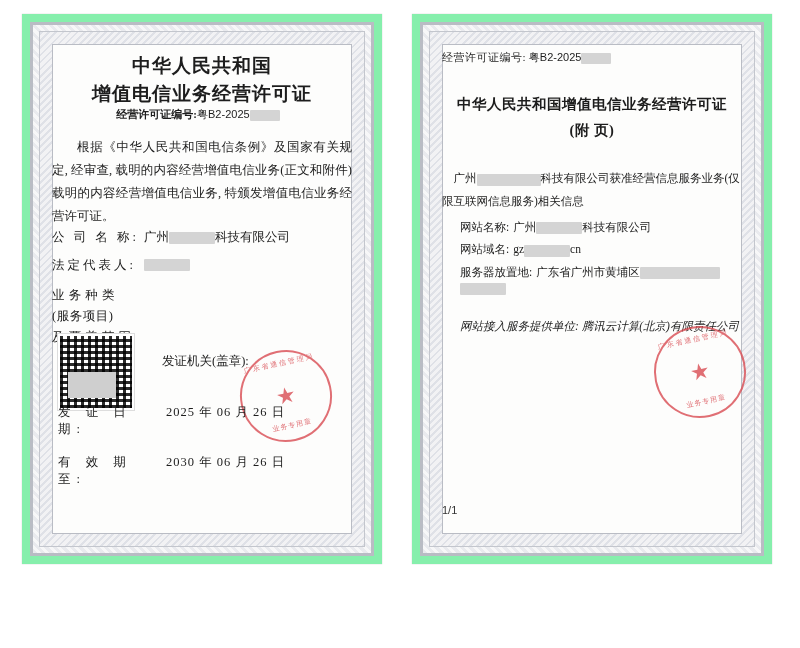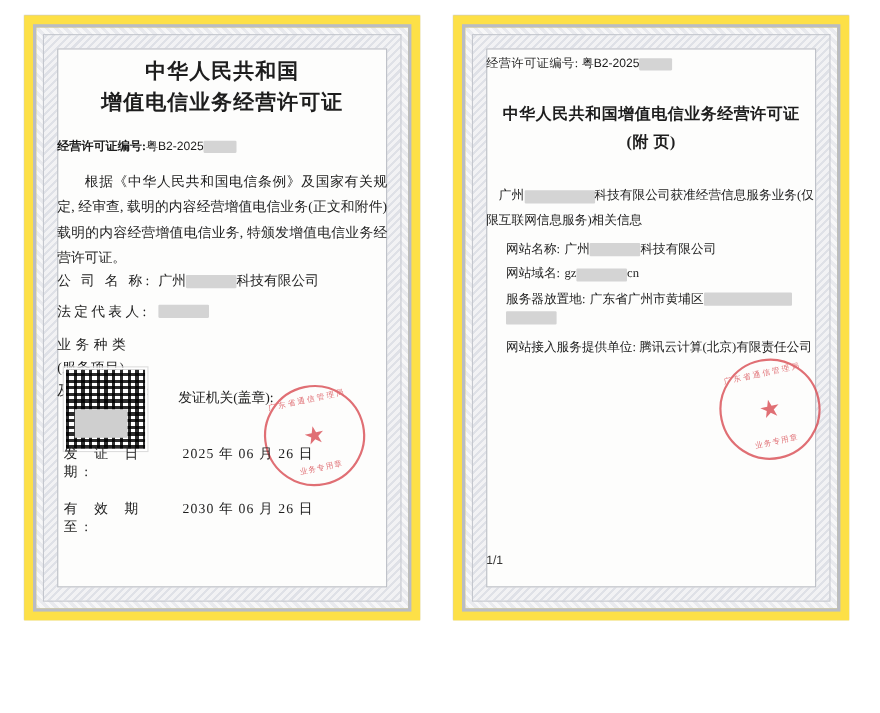--- a/index.html
+++ b/index.html
@@ -12,21 +12,21 @@
     height: 648px;
     font-family: "Liberation Serif", "DejaVu Serif", serif;
     position: relative;
     overflow: hidden;
   }
   .page {
     position: absolute;
     top: 14px;
     width: 360px;
     height: 550px;
-    background: #fde047;
+    background: #86efac;
     box-shadow: 0 0 1px rgba(0,0,0,0.25);
   }
   #cert-main { left: 22px; }
   #cert-annex { left: 412px; }
 
   
   .border-outer {
     position: absolute;
     inset: 8px;
     border: 3px solid #b9bcc4;
@@ -55,23 +55,22 @@
   
   .title-main {
     text-align: center;
     font-size: 19px;
     font-weight: bold;
     letter-spacing: 1px;
     line-height: 1.45;
     margin-top: 4px;
   }
   .cert-no-line {
-    text-align: left;
+    text-align: center;
     font-size: 11px;
-    margin-top: 18px;
     margin-right: 8px;
     white-space: nowrap;
   }
   .cert-no-label { font-weight: bold; }
   .cert-no-val { font-family: "Liberation Sans", sans-serif; }
   .redact {
     display: inline-block;
     background: #d4d4d4;
     vertical-align: middle;
     border-radius: 1px;
@@ -237,22 +236,23 @@
     margin-bottom: 4px;
   }
   .annex-row {
     display: flex;
     margin-left: 18px;
     white-space: nowrap;
   }
   .annex-key { flex: none; text-align: right; }
   .annex-val { margin-left: 4px; }
   .annex-provider {
-    margin-top: 10px;
+    margin-top: 20px;
     margin-left: 18px;
+    font-style: italic;
   }
   .page-num {
     position: absolute;
     left: 0; right: 0;
     bottom: 22px;
     text-align: left;
     font-size: 11px;
     font-family: "Liberation Sans", sans-serif;
     color: #333;
   }

